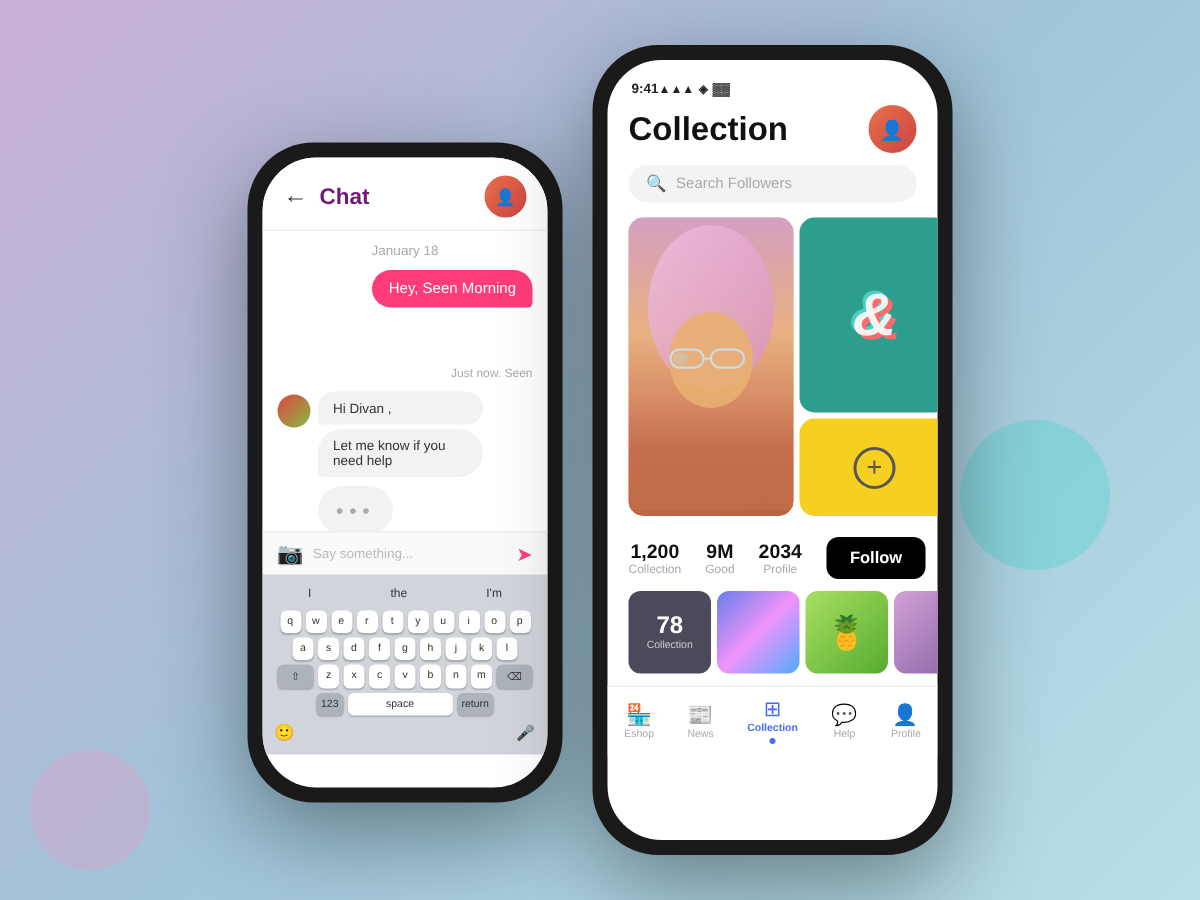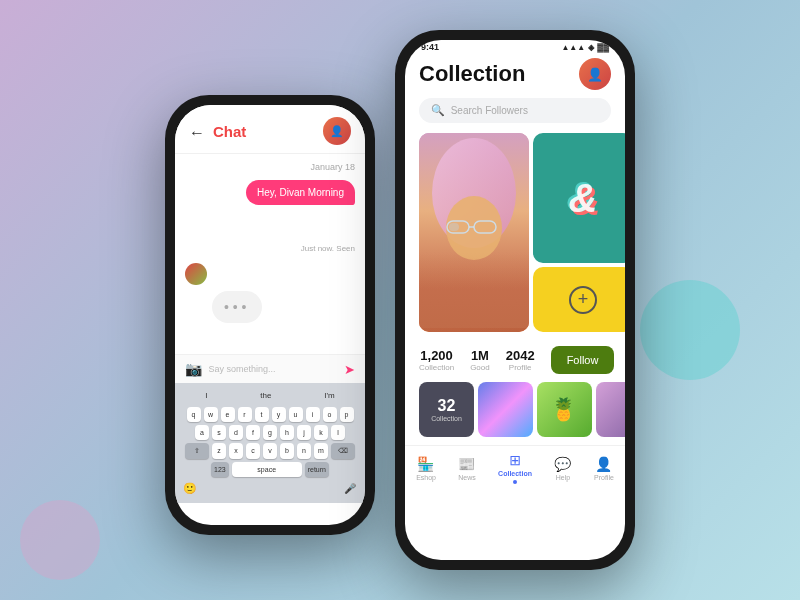--- a/index.html
+++ b/index.html
@@ -73,21 +73,21 @@
       border-bottom: 1px solid #f0f0f0;
     }
     .back-arrow {
       font-size: 16px;
       margin-right: 8px;
       color: #333;
     }
     .chat-title {
       font-size: 15px;
       font-weight: 600;
-      color: #ef4444;
+      color: #701a75;
       flex: 1;
     }
     .chat-avatar {
       width: 28px;
       height: 28px;
       border-radius: 50%;
       background: linear-gradient(135deg, #e8704a, #c44);
       display: flex;
       align-items: center;
       justify-content: center;
@@ -95,21 +95,21 @@
       color: #fff;
     }
 
     .chat-messages {
       padding: 8px 10px;
       height: 200px;
       overflow: hidden;
       background: #fff;
     }
     .chat-date {
-      text-align: right;
+      text-align: center;
       font-size: 9px;
       color: #aaa;
       margin-bottom: 8px;
     }
     .msg-sent {
       display: flex;
       justify-content: flex-end;
       margin-bottom: 4px;
     }
     .msg-bubble-sent {
@@ -249,23 +249,22 @@
     .phone-right {
       width: 240px;
     }
     .phone-right .phone-screen {
       width: 220px;
       height: 520px;
     }
 
     .status-bar {
       display: flex;
-      justify-content: space-between;
-      align-items: center;
-      padding: 2px 16px 2px;
+      align-items: center;
+      padding: 14px 16px 2px;
       font-size: 9px;
       font-weight: 600;
       color: #222;
     }
     .status-icons {
       display: flex;
       align-items: center;
       gap: 3px;
       font-size: 8px;
     }
@@ -393,27 +392,27 @@
       font-size: 13px;
       font-weight: 700;
       color: #111;
     }
     .stat-label {
       font-size: 8px;
       color: #aaa;
     }
     .follow-btn {
       margin-left: auto;
-      background: #4d7c0f;
+      background: #000000;
       color: #fff;
       border: none;
       border-radius: 8px;
       padding: 8px 16px;
       font-size: 11px;
-      font-weight: 400;
+      font-weight: 700;
       cursor: pointer;
     }
 
     
     .thumb-row {
       display: flex;
       gap: 4px;
       padding: 0 14px 8px;
     }
     .thumb {
@@ -504,26 +503,30 @@
     <div class="chat-header">
       <span class="back-arrow">←</span>
       <span class="chat-title">Chat</span>
       <div class="chat-avatar">👤</div>
     </div>
 
     <div class="chat-messages">
       <div class="chat-date">January 18</div>
 
       <div class="msg-sent">
-        <div class="msg-bubble-sent">Hey, Divan Morning</div>
+        <div class="msg-bubble-sent">Hey, Seen Morning</div>
       </div>
       <div class="msg-seen">Just now. Seen</div>
 
       <div class="msg-received-group">
         <div class="recv-avatar"></div>
+        <div class="recv-bubbles">
+          <div class="msg-bubble-recv">Hi Divan ,</div>
+          <div class="msg-bubble-recv">Let me know if you need help</div>
+        </div>
       </div>
 
       <div class="typing-bubble">• • •</div>
     </div>
 
     <div class="chat-input-bar">
       <span class="camera-icon">📷</span>
       <span class="chat-input">Say something...</span>
       <span class="send-icon">➤</span>
     </div>
@@ -641,33 +644,33 @@
         <div class="plus-btn">+</div>
       </div>
     </div>
 
     <div class="stats-row">
       <div class="stat-item">
         <div class="stat-value">1,200</div>
         <div class="stat-label">Collection</div>
       </div>
       <div class="stat-item">
-        <div class="stat-value">1M</div>
+        <div class="stat-value">9M</div>
         <div class="stat-label">Good</div>
       </div>
       <div class="stat-item">
-        <div class="stat-value">2042</div>
+        <div class="stat-value">2034</div>
         <div class="stat-label">Profile</div>
       </div>
       <button class="follow-btn">Follow</button>
     </div>
 
     <div class="thumb-row">
       <div class="thumb thumb-first">
-        <div class="thumb-number">32</div>
+        <div class="thumb-number">78</div>
         <div class="thumb-label">Collection</div>
       </div>
       <div class="thumb thumb-2"></div>
       <div class="thumb thumb-3">🍍</div>
       <div class="thumb thumb-4"></div>
     </div>
 
     <div class="bottom-nav">
       <div class="nav-item">
         <span class="nav-icon">🏪</span>

